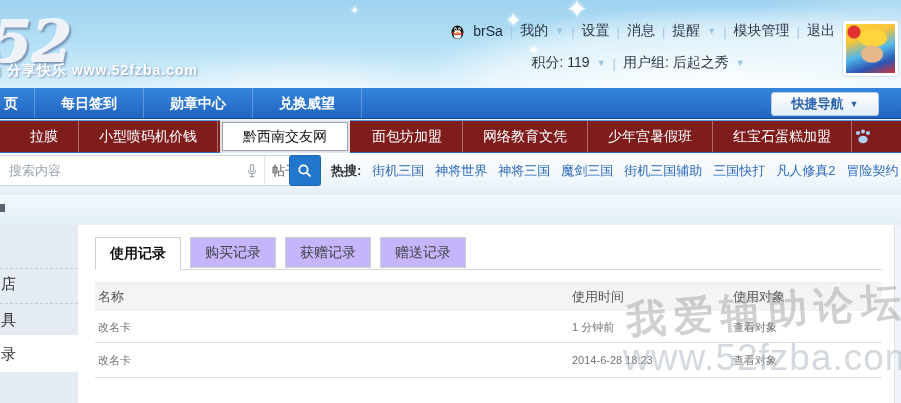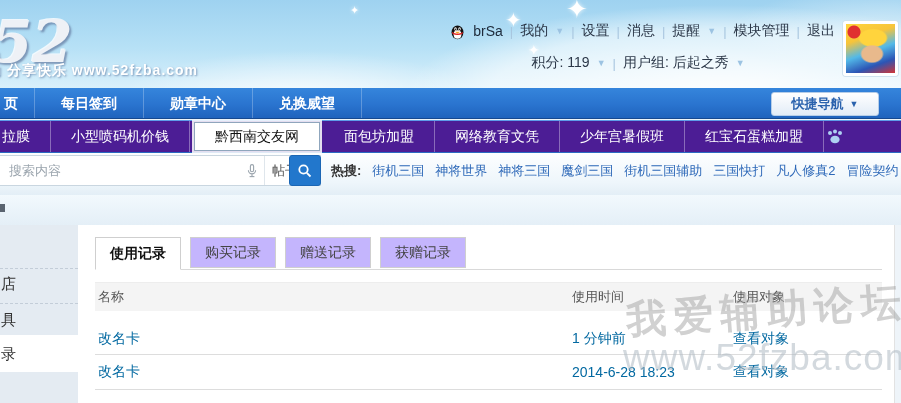--- a/index.html
+++ b/index.html
@@ -46,23 +46,23 @@
     border-bottom:1px solid #16488f; display:flex; align-items:center; }
   .nav1-item { color:#fff; font-size:14px; font-weight:bold; padding:0 26px; line-height:30px;
     border-right:1px solid rgba(255,255,255,.25); white-space:nowrap; cursor:pointer; }
   .nav1-item.first { padding-left:4px; padding-right:16px; }
   .quicknav { position:absolute; right:22px; top:4px; width:108px; height:24px;
     background:linear-gradient(180deg,#ffffff,#e2ecf7); border:1px solid #b5cde8; border-radius:3px;
     color:#2a62ad; font-size:13px; font-weight:bold; display:flex; align-items:center; justify-content:center; gap:6px; cursor:pointer; }
   .quicknav .uarrow{ color:#2a62ad; }
 
   
-  .nav2 { position:absolute; left:0; top:120px; width:901px; height:33px; background:#4c1d95;
+  .nav2 { position:absolute; left:0; top:120px; width:901px; height:33px; background:#7f1d1d;
     border-top:1px solid #5e9ce8; border-bottom:1px solid #2b6ac2;
-    display:flex; align-items:center; }
+    display:flex; align-items:center;padding-left:28px; }
   .nav2-item { color:#fff; font-size:14px; padding:0 20px; line-height:31px;
     border-right:1px solid rgba(255,255,255,.35); white-space:nowrap; cursor:pointer; }
   .nav2-item.first { margin-left:-6px; padding-left:8px; }
   .nav2-item.active { background:#ffffff; color:#111; border:1px solid #8fa6bd;
     outline:2px solid rgba(255,255,255,.85); line-height:27px; margin:0 4px; padding:0 20px; }
   .paw { margin-left:2px; }
 
   
   .search-row { position:absolute; left:0; top:153px; width:901px; height:42px;
     background:linear-gradient(180deg,#fdfeff 0%,#eef6fb 70%,#e3eef6 100%); }
@@ -98,21 +98,21 @@
     border-right:1px solid #e2e2e2; }
   .tabs { position:absolute; left:17px; top:12px; display:flex; gap:9px;font-family:Liberation Serif, serif; }
   .tab { height:31px; padding:0 14px; background:#c4b5fd; border:1px solid #cfcfcf;
     font-size:14px; color:#444; display:flex; align-items:center; cursor:pointer; position:relative; }
   .tab.active { background:#fff; border-bottom:1px solid #fff; font-weight:bold; color:#111; z-index:2; height:33px; }
   .tab-line { position:absolute; left:17px; right:12px; top:44px; border-top:1px solid #d9d9d9; }
 
   .thead { position:absolute; left:17px; right:12px; top:57px; height:29px; background:#f4f4f4;
     border-top:1px solid #ededed; font-size:13px; color:#555; }
   .trow { position:absolute; left:17px; right:12px; height:30px; border-bottom:1px solid #dddddd;
-    font-size:14px; color:#0369a1;margin-top:12px; }
+    font-size:11px; color:#737373; }
   .r0 { top:86px; height:32px; }
   .r1 { top:118px; height:35px; }
   .cell { position:absolute; top:50%; transform:translateY(-50%); white-space:nowrap; }
   .c-name { left:3px; }
   .c-time { left:477px; }
   .c-target { left:638px; cursor:pointer; }
 
   .wm1 { position:absolute; left:548px; top:58px; font-size:40px; font-weight:bold;
     color:rgba(145,145,145,.42); letter-spacing:7px; transform:rotate(-4deg); white-space:nowrap;
     pointer-events:none; z-index:3; }
@@ -247,22 +247,22 @@
       <div class="side-label" style="top:86px;">具</div>
       <div class="side-sel">
         <div class="side-label">录</div>
       </div>
     </div>
 
     <div class="panel">
       <div class="tabs">
         <div class="tab active">使用记录</div>
         <div class="tab">购买记录</div>
+        <div class="tab">获赠记录</div>
         <div class="tab">赠送记录</div>
-        <div class="tab">获赠记录</div>
       </div>
       <div class="tab-line"></div>
 
       <div class="thead">
         <span class="cell c-name">名称</span>
         <span class="cell c-time">使用时间</span>
         <span class="cell c-target">使用对象</span>
       </div>
 
       <div class="trow r0">

